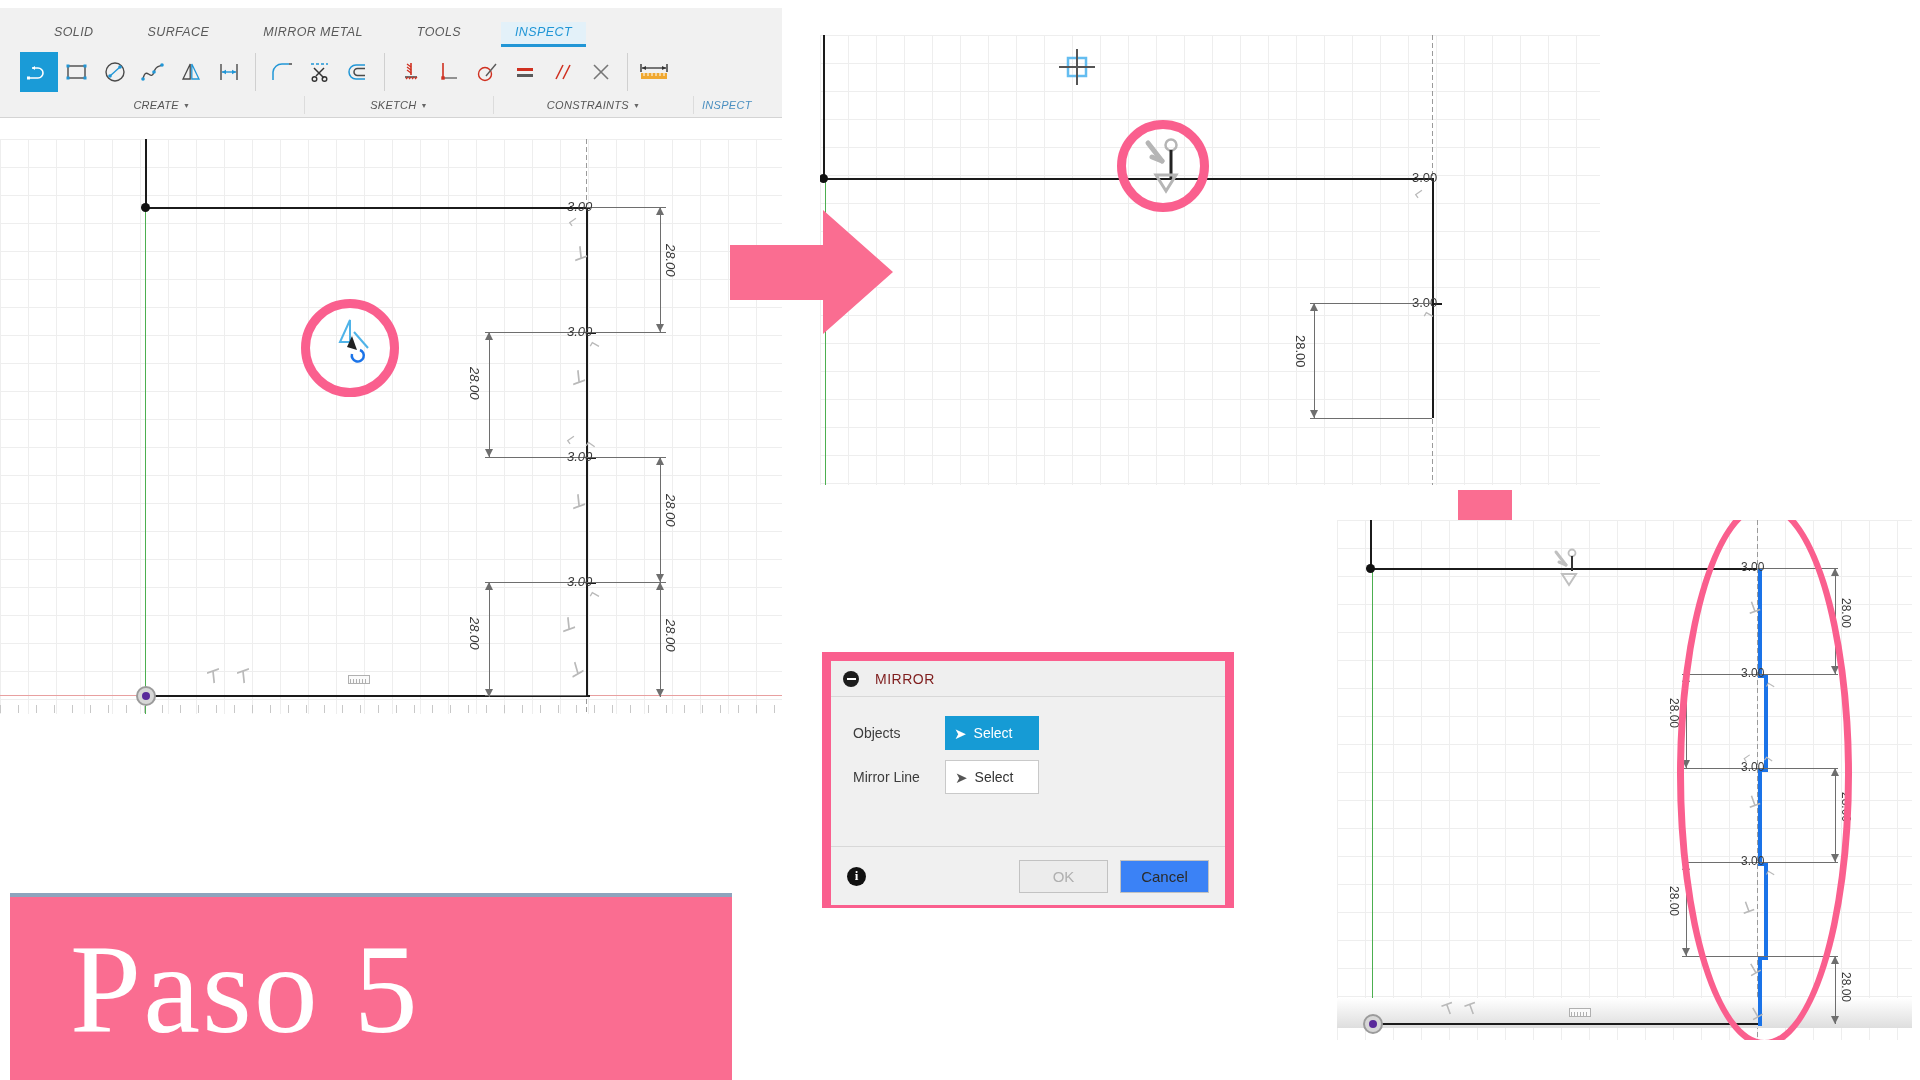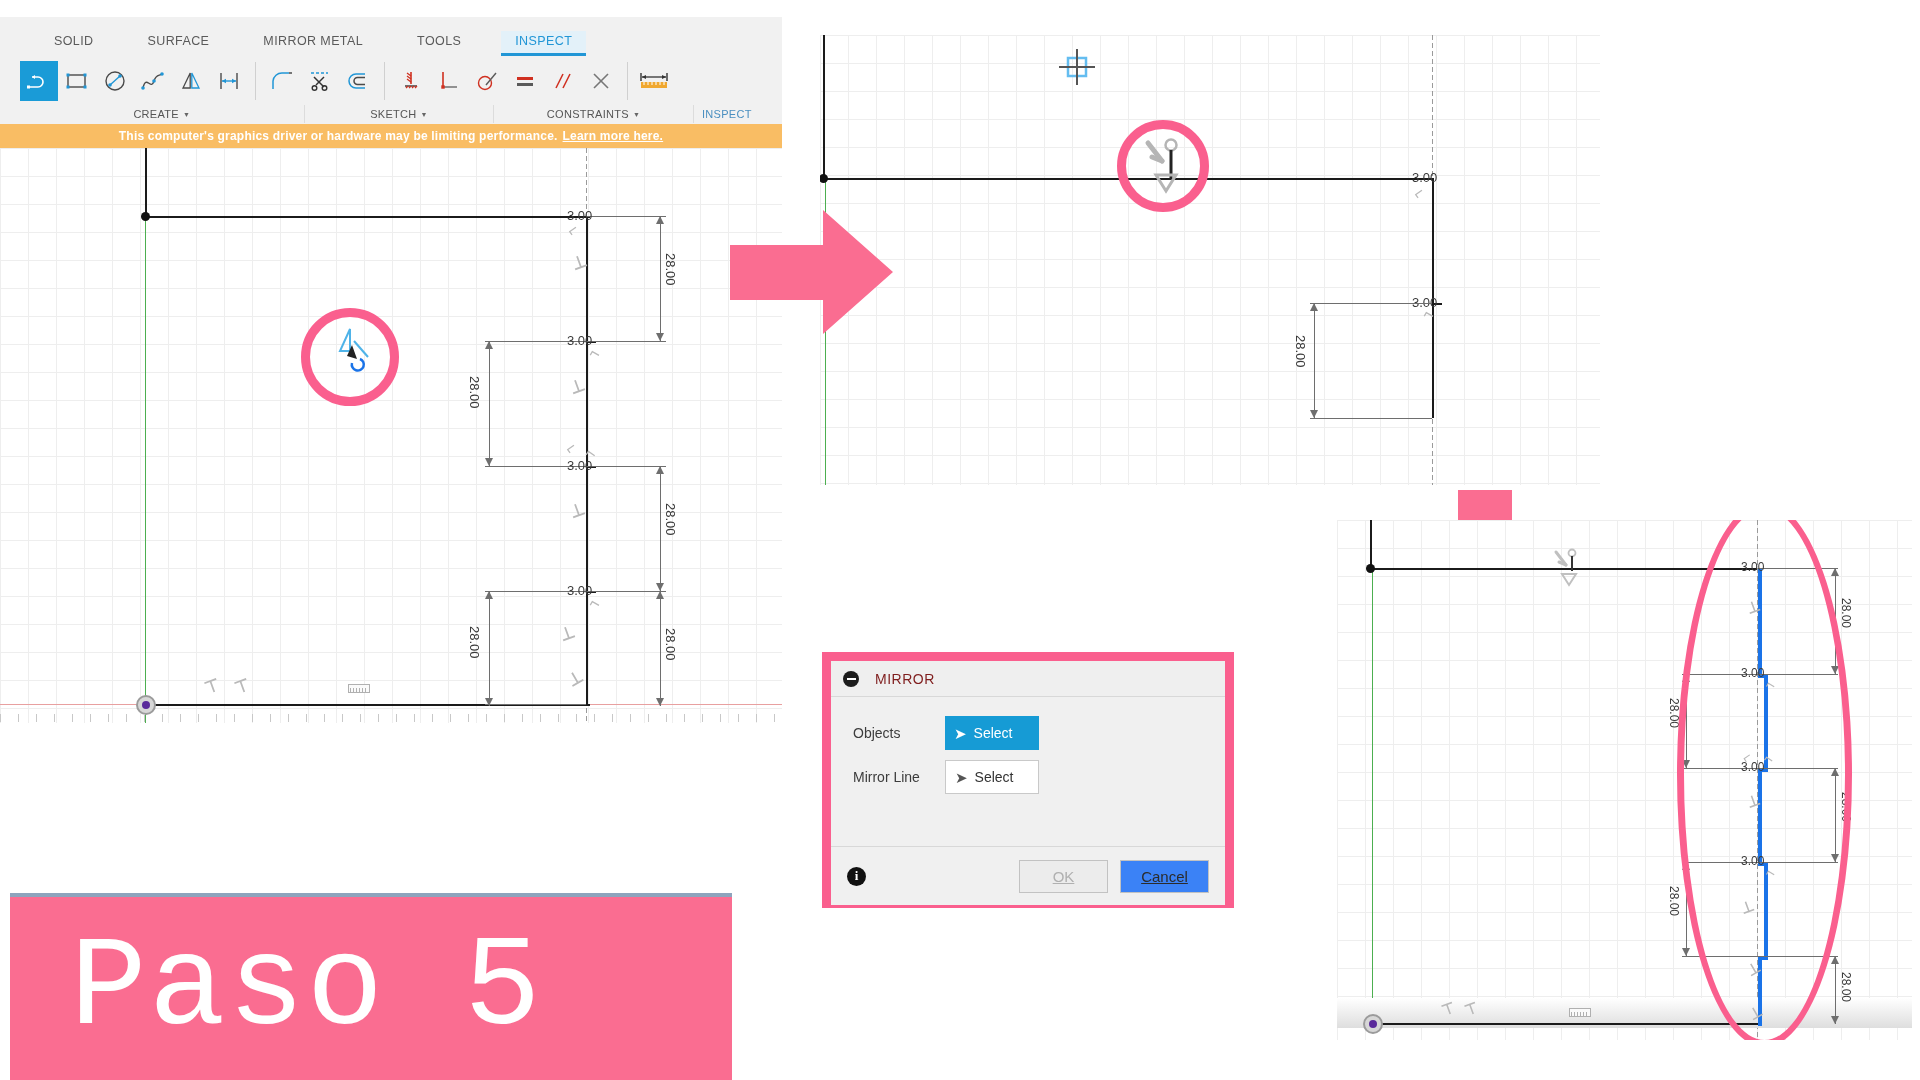--- a/index.html
+++ b/index.html
@@ -18,21 +18,21 @@
     background-image:
       linear-gradient(to right, #eeeeee 1px, transparent 1px),
       linear-gradient(to bottom, #eeeeee 1px, transparent 1px),
       linear-gradient(to right, #e2e2e2 1px, transparent 1px),
       linear-gradient(to bottom, #e2e2e2 1px, transparent 1px);
     background-size: 28px 28px, 28px 28px, 140px 140px, 140px 140px;
     overflow: hidden;
   }
 
   
-  #panel-left { position:absolute; left:0; top:17px; width:782px; height:706px; }
+  #panel-left { position:absolute; left:0; top:8px; width:782px; height:706px;font-style:italic; }
   .toolbar {
     position: absolute; left:0; top:0; width:782px; height:110px;
     background: #f1f1f1;
     border-bottom: 1px solid #d4d4d4;
   }
   .tab-row {
     position:absolute; left:0; top:14px; width:100%; height:24px;
     display:flex; align-items:flex-start; padding-left:40px;
   }
   .tab {
@@ -174,32 +174,32 @@
     background:#f0f0f0;
   }
   .info-ic {
     width:19px; height:19px; border-radius:50%; background:#111; color:#fff;
     font-size:13px; font-weight:bold; display:flex; align-items:center;
     justify-content:center; font-family:"Liberation Serif", serif;
   }
   .foot-spacer { flex:1; }
   .btn {
     height:33px; min-width:89px; font-size:15px; border:1px solid #c2c2c2;
-    background:#eaeaea; display:flex; align-items:center; justify-content:center;text-decoration:underline;
+    background:#eaeaea; display:flex; align-items:center; justify-content:center;
   }
   .btn.disabled { color:#b0b0b0; background:#ececec; }
   .btn.normal { color:#2b2b2b; background:#3b82f6; }
 
   
   #paso {
     position:absolute; left:10px; top:897px; width:722px; height:183px;
     background:#fa6d91; display:flex; align-items:center; padding-left:60px;
   }
   #paso span {
-    font-size:128px; color:#ffffff; font-family:Liberation Mono, monospace;
+    font-size:128px; color:#ffffff; font-family:Liberation Serif, serif;
     font-weight:300; letter-spacing:2px; line-height:1;
   }
   .thin-border-top { position:absolute; left:10px; top:893px; width:722px; height:4px; background:#8ea4bd; }
 </style>
 </head>
 <body>
 
 <div id="root">
 
   <div id="panel-left">
@@ -365,24 +365,20 @@
         <div class="rb-lab" style="width:210px">
           <span>CONSTRAINTS</span>
           <span class="caret">▼</span>
         </div>
         <div class="rb-lab" style="width:70px;color:#4a8fc0">
           <span>INSPECT</span>
         </div>
       </div>
     </div>
 
-    <div class="warn-banner">
-      <span>This computer's graphics driver or hardware may be limiting performance.</span>
-      <a href="#">Learn more here.</a>
-    </div>
 
     <div class="cad" id="cad1">
 
       <div class="axis-green" style="left:145px; top:0; height:575px;"></div>
       <div class="axis-red" style="left:0; top:556px; width:782px;"></div>
       <div class="axis-dash" style="left:586px; top:0; height:575px;"></div>
 
       <div class="ln h" style="left:145px; top:68px; width:445px;"></div>
       <div class="ln v" style="left:145px; top:0px; height:70px;"></div>
       <div class="pt" style="left:141px; top:64px;"></div>

